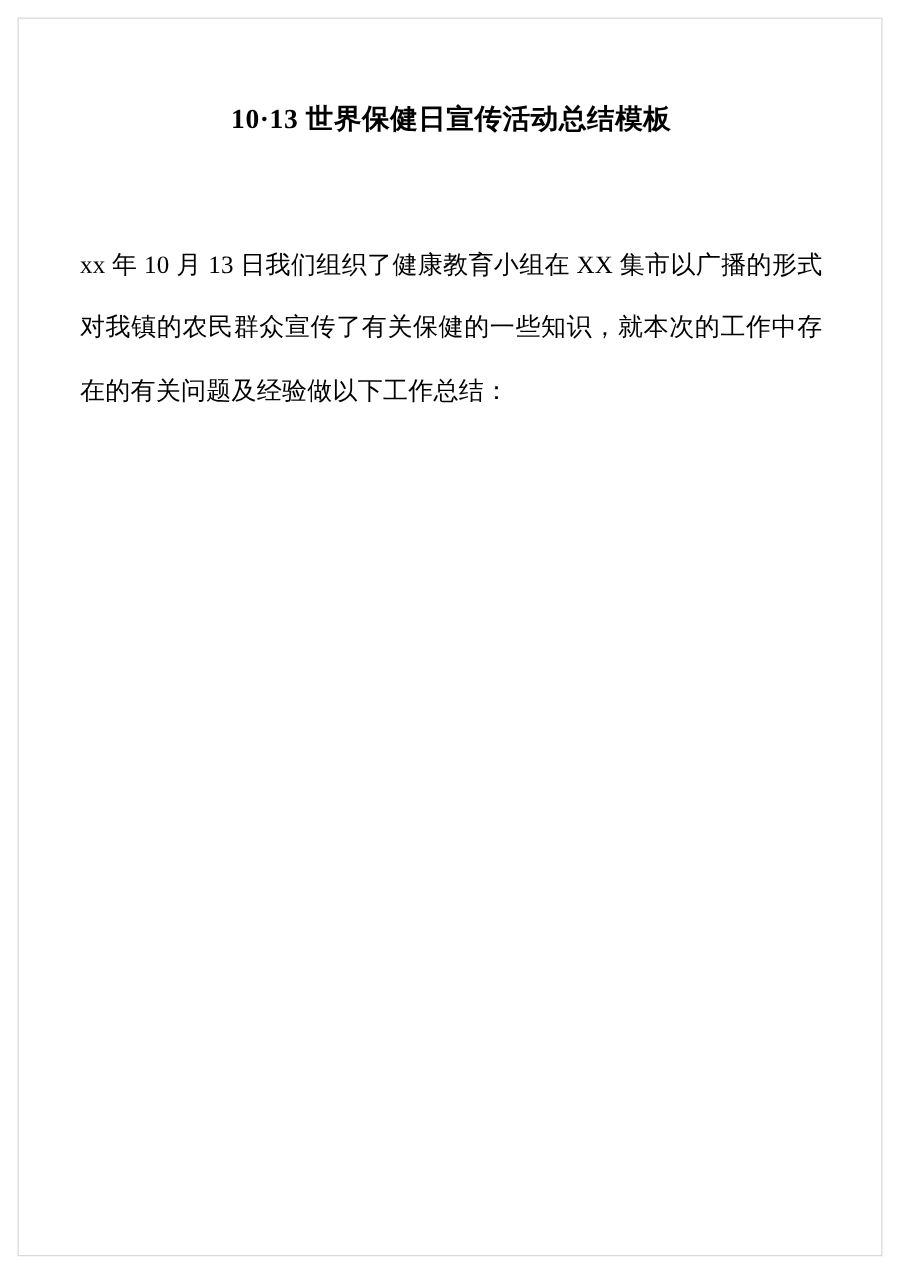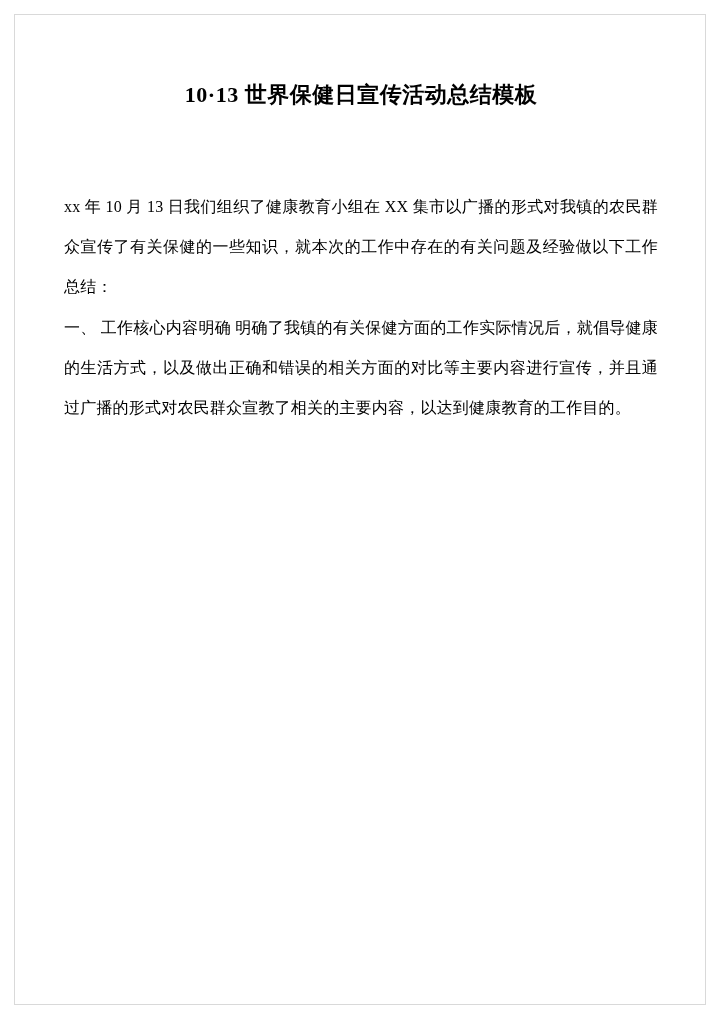--- a/index.html
+++ b/index.html
@@ -44,35 +44,34 @@
     text-align: center;
     letter-spacing: 0.5px;
     line-height: 1.4;
     margin: 0;
     padding-top: 8px;
   }
   .body-block {
     margin-top: 76px;
   }
   p.para {
-    font-size: 16px;
+    font-size: 20px;
     line-height: 2.52;
     margin: 0 0 0 0;
     text-align: justify;
     text-justify: inter-ideograph;
     letter-spacing: 0.2px;
   }
 </style>
 </head>
 <body>
 
 <div class="page">
   <div class="page-border"></div>
 
   <div class="content">
     <h1 class="doc-title">10·13 世界保健日宣传活动总结模板</h1>
 
     <div class="body-block">
       <p class="para">xx 年 10 月 13 日我们组织了健康教育小组在 XX 集市以广播的形式对我镇的农民群众宣传了有关保健的一些知识，就本次的工作中存在的有关问题及经验做以下工作总结：</p>
-      <p class="para">一、 工作核心内容明确 明确了我镇的有关保健方面的工作实际情况后，就倡导健康的生活方式，以及做出正确和错误的相关方面的对比等主要内容进行宣传，并且通过广播的形式对农民群众宣教了相关的主要内容，以达到健康教育的工作目的。</p>
     </div>
   </div>
 </div>
 
 </body></html>

